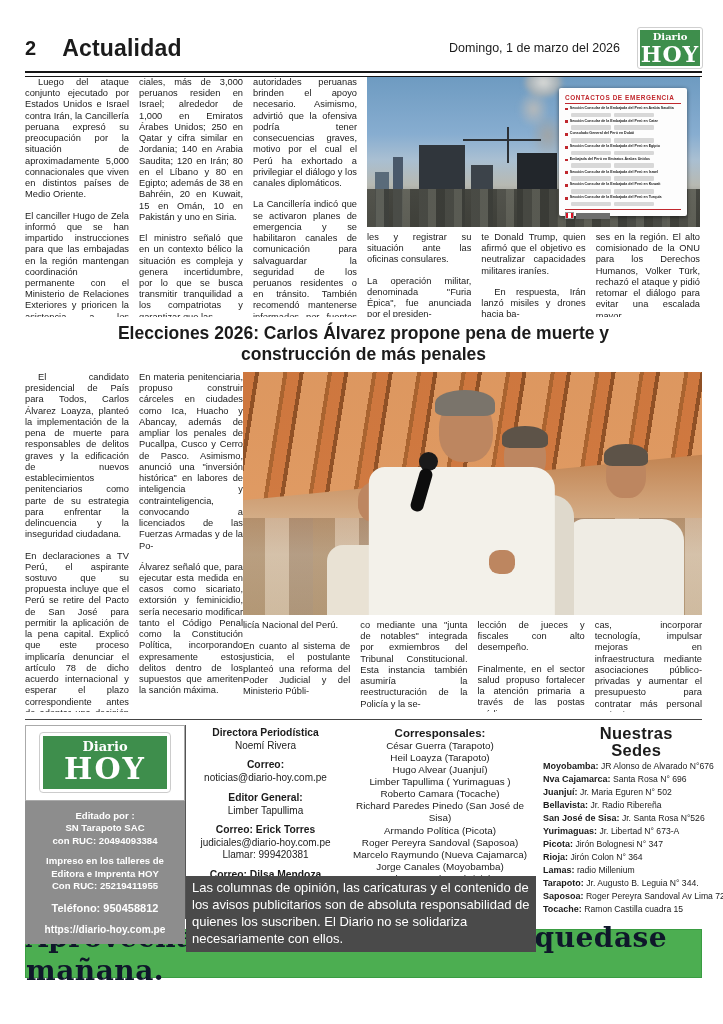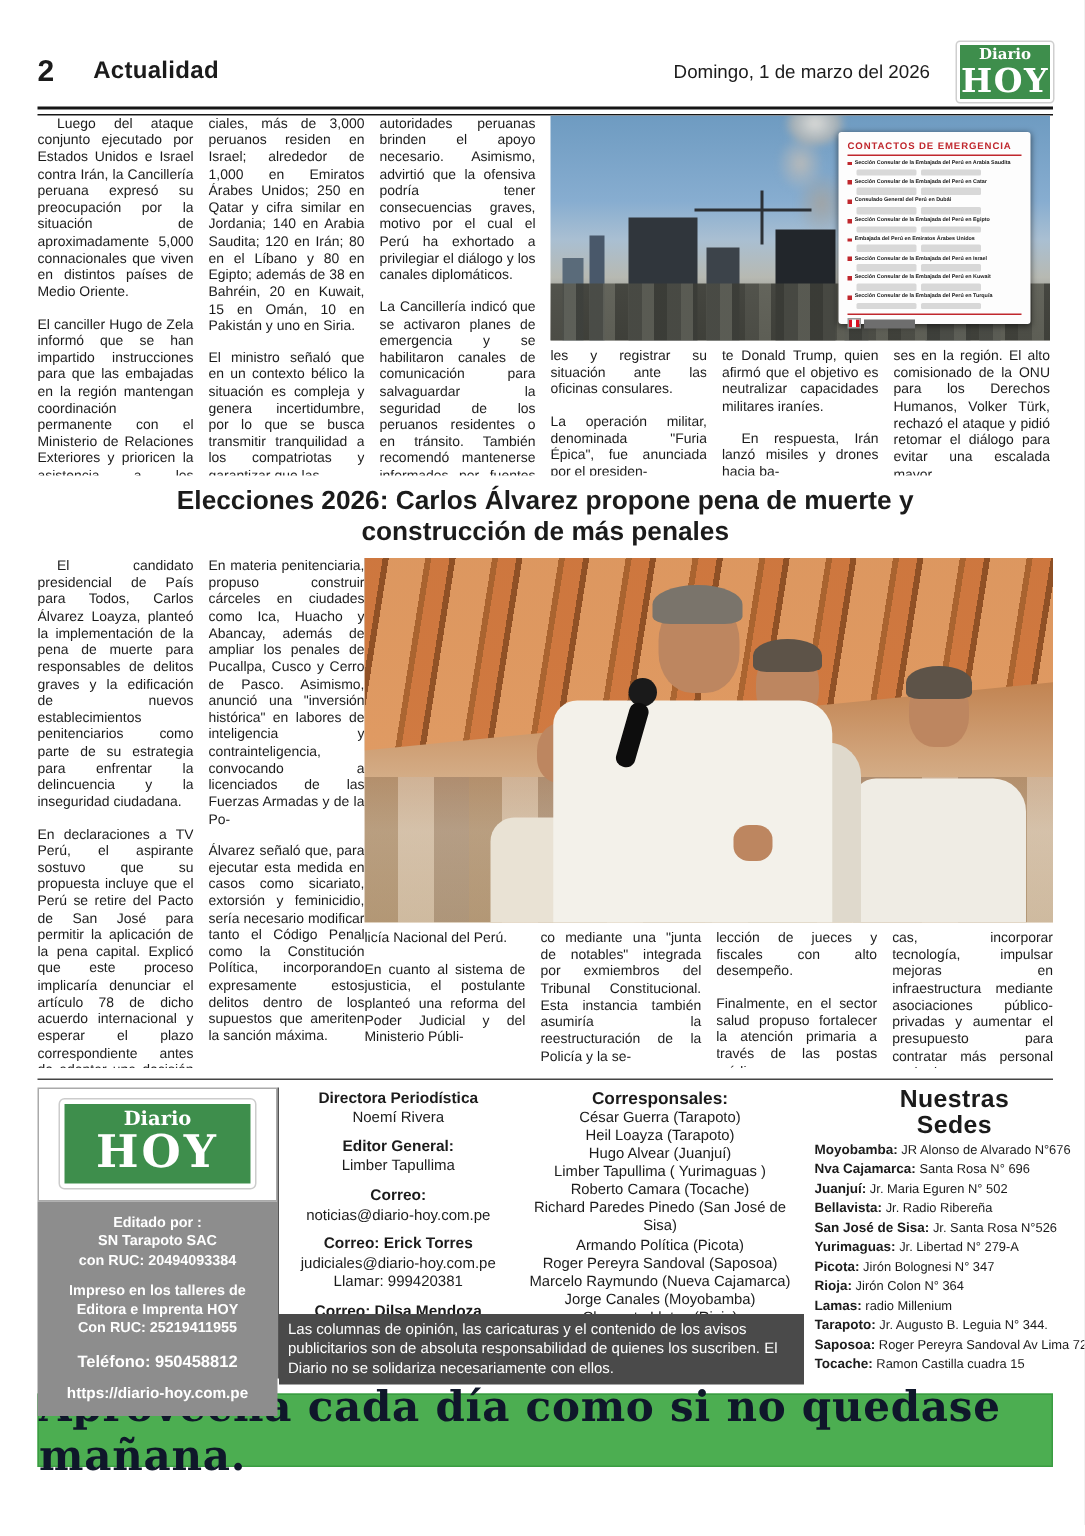--- a/index.html
+++ b/index.html
@@ -4,21 +4,21 @@
 <style>
   * { margin:0; padding:0; box-sizing:border-box; }
   html,body { background:#e8e8e8; }
   .page { width:723px; height:1024px; background:#ffffff; position:relative; overflow:hidden;
           font-family:"Liberation Sans", sans-serif; color:#1b1b1b; margin:0 auto; }
   .content { position:absolute; left:25px; right:21px; top:0; }
 
   
   .hdr { display:flex; align-items:center; margin-top:27px; height:42px; }
   .hdr-num { font-size:20px; font-weight:bold; }
-  .hdr-section { font-size:16px; font-weight:bold; margin-left:26px; letter-spacing:.2px; }
+  .hdr-section { font-size:23px; font-weight:bold; margin-left:26px; letter-spacing:.2px; }
   .hdr-date { margin-left:auto; font-size:12.5px; margin-right:18px; }
   .logo { background:#3e8e4c; border:2px solid #fff; outline:1px solid #cfcfcf; border-radius:2px;
           width:64px; height:40px; text-align:center; color:#fff; font-family:"DejaVu Serif", serif; }
   .logo .l1 { font-size:10px; font-weight:bold; line-height:13px; }
   .logo .l2 { font-size:22px; font-weight:bold; line-height:22px; letter-spacing:1px; }
   .hdr-rule { margin-top:2px; height:6px; border-top:2.5px solid #161616; border-bottom:1.2px solid #161616; }
 
   
   .headline { font-size:17.5px; font-weight:bold; text-align:center; line-height:1.2; margin:9px auto 7px; }
   .hl1 { max-width:440px; }
@@ -101,21 +101,21 @@
   .staff-name { font-size:10px; line-height:1.25; }
   .staff-blk { margin-bottom:7px; }
   .corr { width:190px; flex:0 0 auto; text-align:center; padding-top:2px; }
   .corr-title { font-weight:bold; font-size:11.5px; margin-bottom:1px; }
   .corr-item { font-size:9.9px; line-height:1.22; }
   .sedes { flex:1; padding:0 2px 0 8px; }
   .sedes-title { font-weight:bold; font-size:16.5px; text-align:center; line-height:1.05; letter-spacing:.3px; }
   .sede { font-size:8.6px; line-height:1.45; white-space:nowrap; overflow:hidden; }
   .sede b { font-size:9px; }
   .disclaimer { position:absolute; left:161px; top:156px; width:350px; background:#4a4a4a; color:#fff;
-                font-size:10px; line-height:1.3; padding:4px 6px; text-align:left; }
+                font-size:13px; line-height:1.3; padding:4px 6px; text-align:left; }
 
   
   .banner { margin-top:10px; height:49px; background:#4cae51; border:1px solid #3a9c42;
             display:flex; align-items:center; justify-content:center; }
   .banner span { color:#0f172a; font-family:"DejaVu Serif", serif; font-weight:bold; font-size:28px; letter-spacing:.5px; }
 </style>
 </head>
 <body>
 
 <div class="page">
@@ -336,26 +336,26 @@
           <div class="web">https://diario-hoy.com.pe</div>
         </div>
       </div>
 
       <div class="staff">
         <div class="staff-blk">
             <div class="staff-role">Directora Periodística</div>
             <div class="staff-name">Noemí Rivera</div>
           </div>
         <div class="staff-blk">
+            <div class="staff-role">Correo:</div>
+            <div class="staff-name">noticias@diario-hoy.com.pe</div>
+          </div>
+        <div class="staff-blk">
             <div class="staff-role">Editor General:</div>
             <div class="staff-name">Limber Tapullima</div>
-          </div>
-        <div class="staff-blk">
-            <div class="staff-role">Correo:</div>
-            <div class="staff-name">noticias@diario-hoy.com.pe</div>
           </div>
         <div class="staff-blk">
             <div class="staff-role">Correo: Erick Torres</div>
             <div class="staff-name">judiciales@diario-hoy.com.pe</div>
             <div class="staff-name">Llamar: 999420381</div>
           </div>
         <div class="staff-blk">
             <div class="staff-role">Correo: Dilsa Mendoza</div>
             <div class="staff-name">publicidad@diario-hoy.com.pe</div>
             <div class="staff-name">Llamar: 999420398</div>
@@ -380,21 +380,21 @@
       <div class="sedes">
         <div class="sedes-title">
           <div>Nuestras</div>
           <div>Sedes</div>
         </div>
         <div class="sede"><b>Moyobamba:</b> <span>JR Alonso de Alvarado N°676</span></div>
         <div class="sede"><b>Nva Cajamarca:</b> <span>Santa Rosa N° 696</span></div>
         <div class="sede"><b>Juanjuí:</b> <span>Jr. Maria Eguren N° 502</span></div>
         <div class="sede"><b>Bellavista:</b> <span>Jr. Radio Ribereña</span></div>
         <div class="sede"><b>San José de Sisa:</b> <span>Jr. Santa Rosa N°526</span></div>
-        <div class="sede"><b>Yurimaguas:</b> <span>Jr. Libertad N° 279-A</span></div>
+        <div class="sede"><b>Yurimaguas:</b> <span>Jr. Libertad N° 673-A</span></div>
         <div class="sede"><b>Picota:</b> <span>Jirón Bolognesi N° 347</span></div>
         <div class="sede"><b>Rioja:</b> <span>Jirón Colon N° 364</span></div>
         <div class="sede"><b>Lamas:</b> <span>radio Millenium</span></div>
         <div class="sede"><b>Tarapoto:</b> <span>Jr. Augusto B. Leguia N° 344.</span></div>
         <div class="sede"><b>Saposoa:</b> <span>Roger Pereyra Sandoval Av  Lima 720</span></div>
         <div class="sede"><b>Tocache:</b> <span>Ramon Castilla cuadra  15</span></div>
       </div>
 
       <div class="disclaimer">Las  columnas de opinión,  las  caricaturas y el contenido de los avisos publicitarios  son de absoluta responsabilidad de quienes los suscriben.  El Diario no se solidariza necesariamente con ellos.</div>
     </div>

